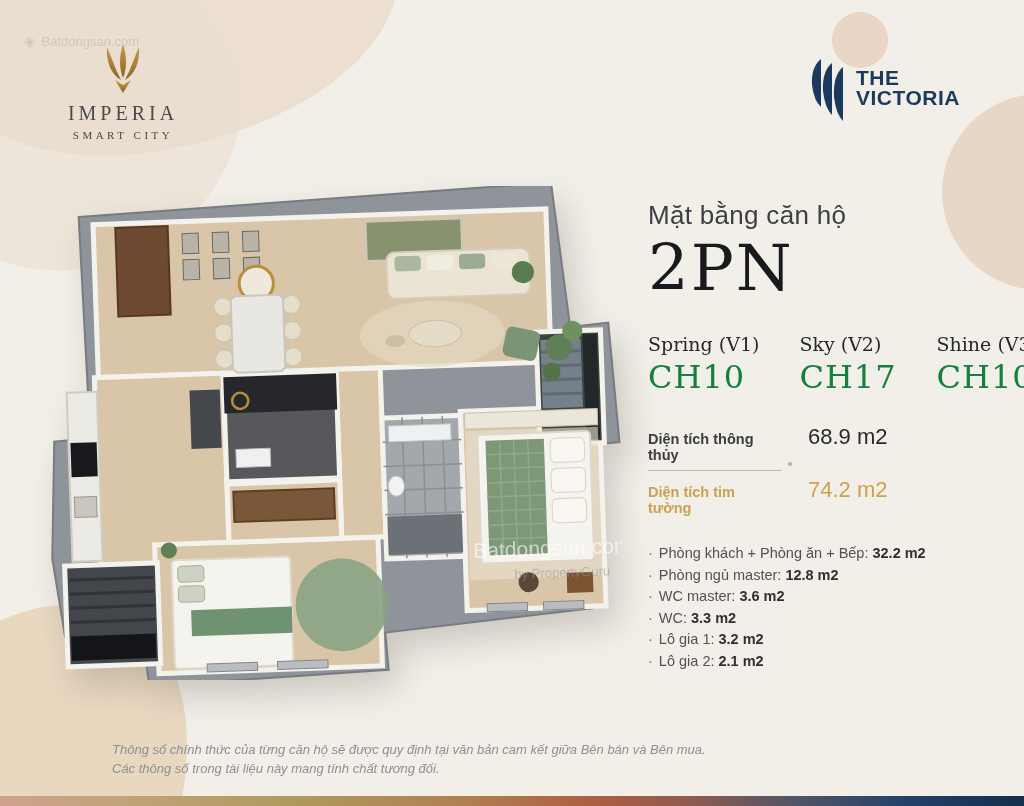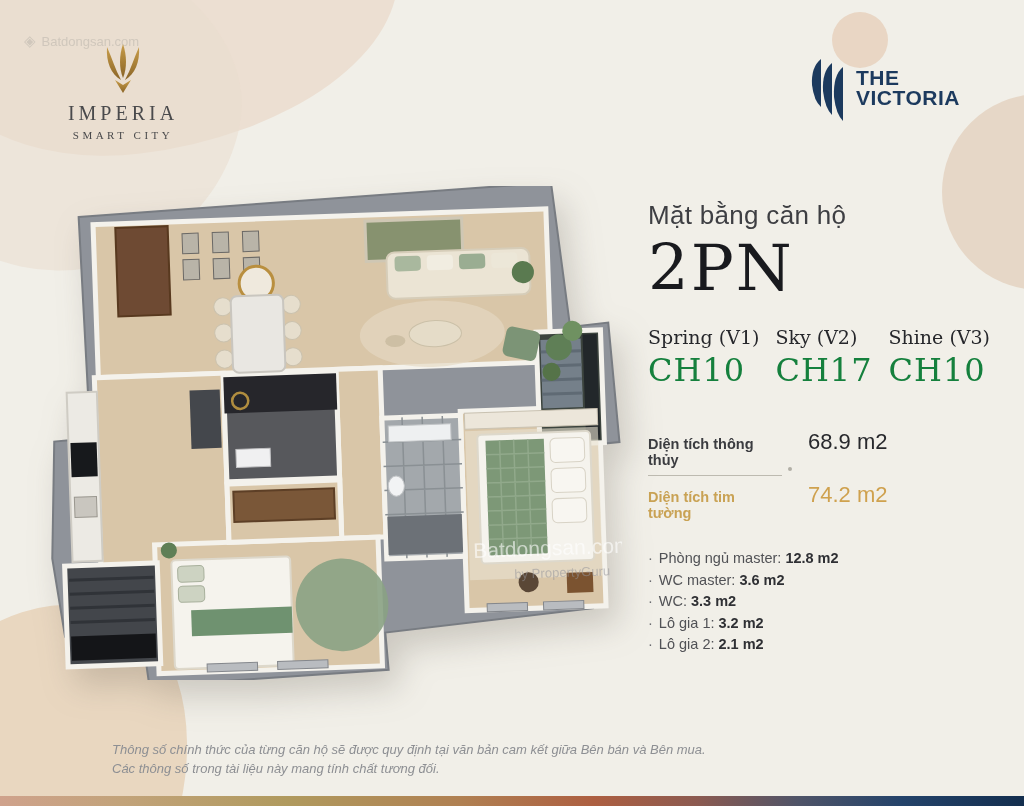--- a/index.html
+++ b/index.html
@@ -33,24 +33,24 @@
 
   
   .floorplan{position:absolute;left:38px;top:186px;width:584px;height:494px;
              filter:drop-shadow(10px 16px 16px rgba(95,88,76,.25));}
 
   
   .panel{position:absolute;left:648px;top:200px;width:362px;}
   .panel-subtitle{font-size:26px;color:#3e3f43;letter-spacing:.3px;}
   .unit-type{font-family:"DejaVu Serif",serif;font-size:64px;line-height:1.05;color:#191a1e;
              letter-spacing:2px;margin-top:4px;}
-  .towers{display:flex;gap:16px;margin-top:24px;}
+  .towers{display:flex;gap:40px;margin-top:31px;}
   .tower-name{font-family:"DejaVu Serif",serif;font-size:19px;color:#26272b;white-space:nowrap;}
   .tower-unit{font-family:"DejaVu Serif",serif;font-size:32px;color:#15803d;margin-top:3px;letter-spacing:1px;}
-  .areas{margin-top:40px;}
+  .areas{margin-top:28px;}
   .area-row{position:relative;display:flex;align-items:baseline;}
   .area-label{width:134px;padding-bottom:7px;font-size:14.5px;font-weight:bold;color:#3b3c40;}
   .area-value{margin-left:26px;font-size:22px;font-weight:normal;color:#28292d;}
   .area-row.first .area-label{border-bottom:1px solid #bdbab0;}
   .area-row .divider-dot{position:absolute;left:140px;bottom:5px;width:4px;height:4px;
                          border-radius:50%;background:#b2afa6;}
   .area-row.second{margin-top:6px;}
   .area-row.second .area-label{color:#c9a254;}
   .area-row.second .area-value{color:#cfa14e;}
   .rooms{margin-top:20px;list-style:none;padding:0;}
@@ -231,20 +231,21 @@
       <span class="divider-dot"></span>
       <span class="area-value">68.9 m2</span>
     </div>
     <div class="area-row second">
       <span class="area-label">Diện tích tim tường</span>
       <span class="area-value">74.2 m2</span>
     </div>
   </div>
 
   <ul class="rooms">
+    <li><span class="bullet">·</span><span>Phòng khách + Phòng ăn + Bếp:</span><span class="room-value">32.2 m2</span></li>
     <li><span class="bullet">·</span><span>Phòng ngủ master:</span><span class="room-value">12.8 m2</span></li>
     <li><span class="bullet">·</span><span>WC master:</span><span class="room-value">3.6 m2</span></li>
     <li><span class="bullet">·</span><span>WC:</span><span class="room-value">3.3 m2</span></li>
     <li><span class="bullet">·</span><span>Lô gia 1:</span><span class="room-value">3.2 m2</span></li>
     <li><span class="bullet">·</span><span>Lô gia 2:</span><span class="room-value">2.1 m2</span></li>
   </ul>
 </div>
 
 <div class="disclaimer">
   <div>Thông số chính thức của từng căn hộ sẽ được quy định tại văn bản cam kết giữa Bên bán và Bên mua.</div>

